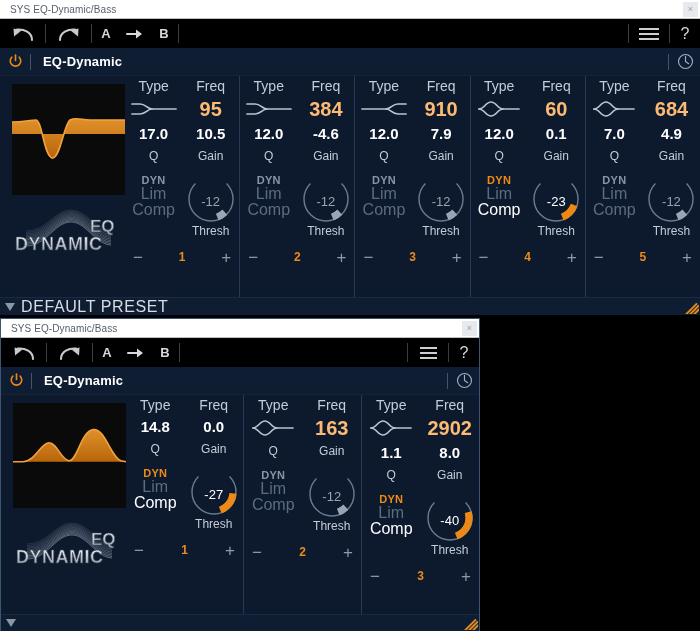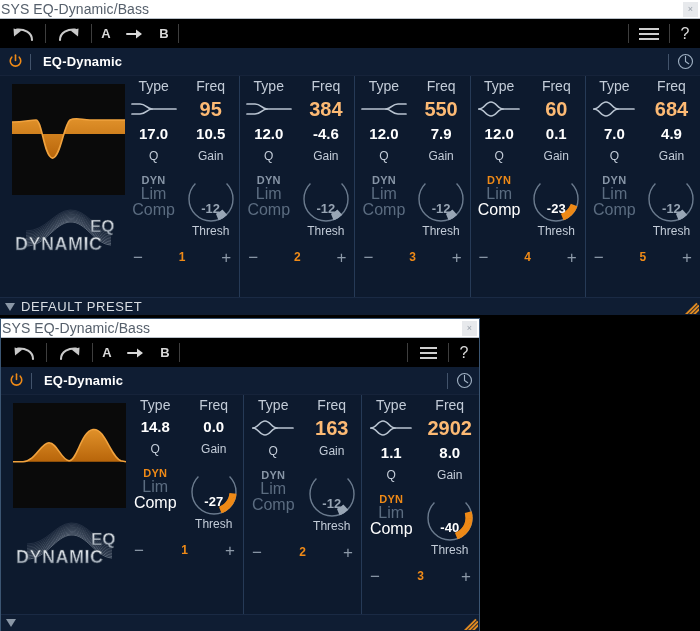--- a/index.html
+++ b/index.html
@@ -17,21 +17,21 @@
   .win2 { left: 0; top: 318px; width: 480px; height: 313px; border: 1px solid #3b5572; }
 
   
   .titlebar {
     height: 19px; background: #ffffff;
     display: flex; align-items: center;
     border-bottom: 1px solid #b9c0c8;
     position: relative;
   }
   .titlebar-text {
-    font-size: 14px; color: #555f6b; padding-left: 1px;
+    font-size: 10px; color: #555f6b; padding-left: 10px;
     letter-spacing: .1px; white-space: nowrap;
   }
   .titlebar-close {
     position: absolute; right: 2px; top: 2px;
     width: 15px; height: 15px; background: #e7e9ec;
     color: #9aa2ac; font-size: 9px; line-height: 15px; text-align: center;
   }
 
   
   .toolbar {
@@ -112,23 +112,23 @@
   
   .dyn-sec { display: flex; height: 78px; padding-top: 6px; }
   .dyn-left { width: 50%; display: flex; flex-direction: column; align-items: center; padding-top: 2px; }
   .dyn-lbl { font-size: 11px; font-weight: bold; letter-spacing: .3px; color: #8795a6; }
   .dyn-lbl.on { color: #ef8a17; }
   .dyn-mode { font-size: 16px; line-height: 16px; color: #5b6c80; }
   .dyn-mode.on { color: #ffffff; }
   .dyn-right { width: 50%; display: flex; flex-direction: column; align-items: center; }
   .knob-box { position: relative; width: 54px; height: 54px; }
   .knob-val {
-    position: absolute; left: 0; top: 9px; width: 54px; height: 54px;
+    position: absolute; left: 0; top: 2px; width: 54px; height: 54px;
     display: flex; align-items: center; justify-content: center;
-    font-size: 13px; font-weight: bold;
+    font-size: 13px; font-weight: normal;
   }
   .knob-val.on { color: #ffffff; }
   .knob-val.off { color: #97a4b3; }
   .thresh-lbl { font-size: 12px; color: #c3ccd8; margin-top: -2px; }
 
   
   .band-foot {
     height: 26px; display: flex; align-items: center; justify-content: space-between;
     padding: 0 8px;
   }
@@ -140,21 +140,21 @@
     height: 18px; background: #0f1d33; position: relative;
     display: flex; align-items: center; border-top: 1px solid #1a2a44;
   }
   .win2 .preset-bar { height: 17px; }
   .preset-tri {
     margin-left: 5px; width: 0; height: 0;
     border-left: 5px solid transparent; border-right: 5px solid transparent;
     border-top: 8px solid #8a97a6;
   }
   .preset-text {
-    font-size: 13px; color: #d8dde3; letter-spacing: .6px; margin-left: 6px;
+    font-size: 16px; color: #d8dde3; letter-spacing: .6px; margin-left: 6px;
   }
   .grip {
     position: absolute; right: 1px; bottom: 1px;
     width: 14px; height: 14px; overflow: hidden;
   }
   .grip i {
     position: absolute; height: 1.5px; background: #e08a21;
     transform: rotate(-45deg); transform-origin: 0 0;
   }
   .grip i:nth-child(1) { width: 16px; left: 0px;  top: 14px; }
@@ -377,21 +377,21 @@
               <div>Type</div>
               <div>Freq</div>
             </div>
             <div class="row-icon">
               <div>
                 <svg width="48" height="22" viewBox="0 0 48 22">
                   <path d="M2 11 H26 C31 11 32 6 38 6 H46" fill="none" stroke="#b9c4d1" stroke-width="1.7" stroke-linecap="round"></path>
                   <path d="M26 11 C31 11 32 16 38 16 H46" fill="none" stroke="#b9c4d1" stroke-width="1.7" stroke-linecap="round"></path>
                 </svg>
               </div>
-              <div class="freq-val">550</div>
+              <div class="freq-val">910</div>
             </div>
             <div class="row-vals">
               <div>12.0</div>
               <div>7.9</div>
             </div>
             <div class="row-sub">
               <div>Q</div>
               <div>Gain</div>
             </div>
             <div class="dyn-sec">

